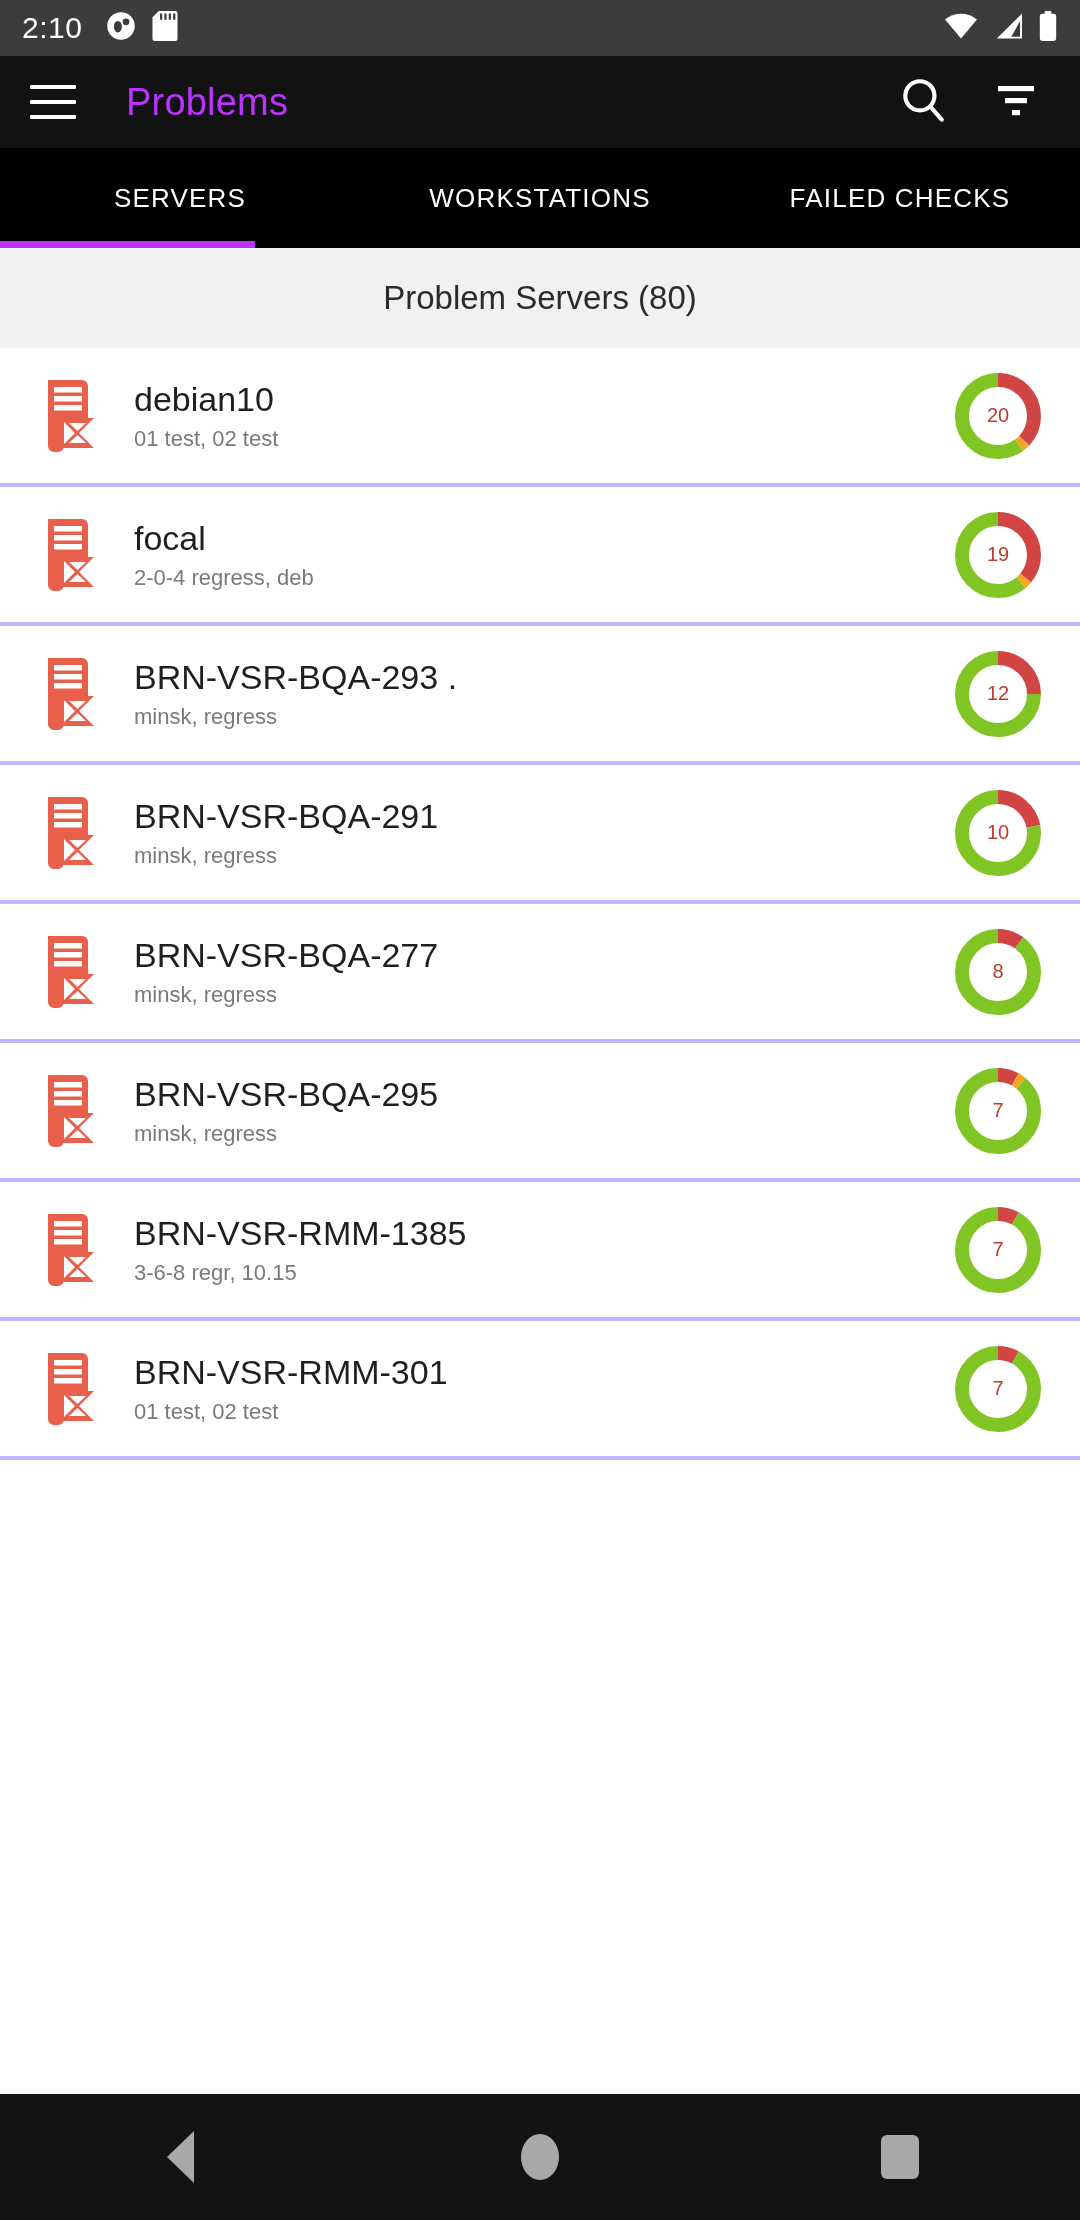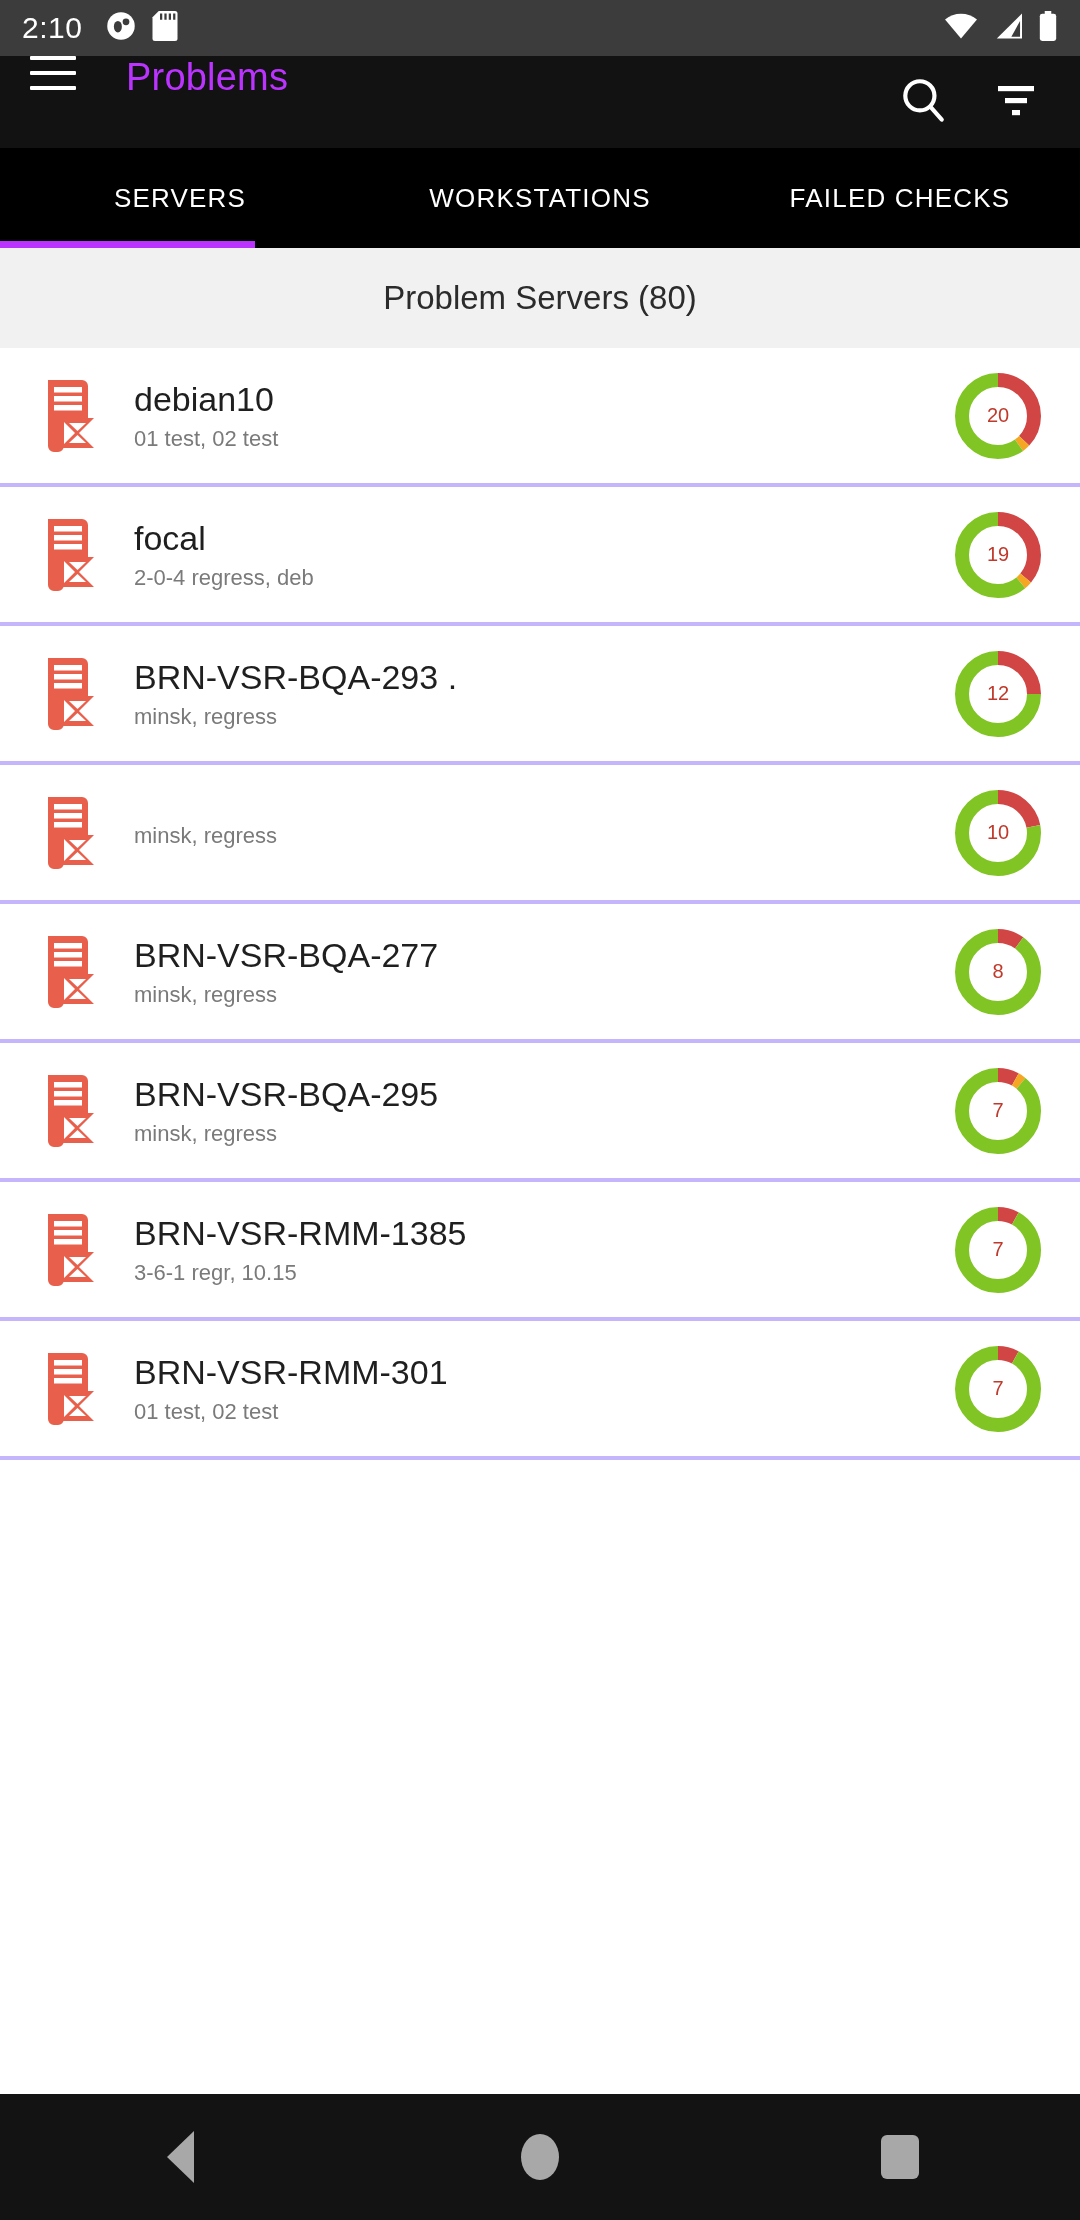--- a/index.html
+++ b/index.html
@@ -17,21 +17,21 @@
     display:flex; align-items:center; padding:0 22px;
     flex:0 0 56px;
   }
   .status-time { font-size:30px; font-weight:400; letter-spacing:.5px; line-height:1; }
   .status-left-icons { display:flex; align-items:center; gap:16px; margin-left:24px; }
   .status-right { margin-left:auto; display:flex; align-items:center; gap:14px; }
 
   
   .appbar {
     background:#121212; flex:0 0 92px;
-    display:flex; padding:0 30px;
+    display:flex; align-items:center; padding:0 30px;
   }
   .hamburger { width:46px; height:34px; display:flex; flex-direction:column; justify-content:space-between; cursor:pointer; }
   .hamburger span { display:block; height:4px; background:#ffffff; border-radius:1px; }
   .appbar-title {
     color:#bb33ff; font-size:38px; margin-left:50px; font-weight:400; letter-spacing:.2px;
   }
   .appbar-actions { margin-left:auto; display:flex; align-items:center; gap:44px; padding-right:10px; }
 
   
   .tabs {
@@ -256,20 +256,21 @@
     <path d="M10 2 H44 A6 6 0 0 1 50 8 V40 H10 Z M10 40 H26 V68 A6 6 0 0 1 20 74 H16 A6 6 0 0 1 10 68 Z" fill="#e8604c"></path>
     <rect x="16" y="9" width="28" height="5.5" fill="#ffffff"></rect>
     <rect x="16" y="18" width="28" height="5.5" fill="#ffffff"></rect>
     <rect x="16" y="27" width="28" height="5.5" fill="#ffffff"></rect>
     <path d="M22 40 H56 L41 55 L56 70 H22 L37 55 Z" fill="#e8604c"></path>
     <path d="M31 45 H48 L39.5 53 Z" fill="#ffffff"></path>
     <path d="M31 65 H48 L39.5 57 Z" fill="#ffffff"></path>
   </svg>
         </div>
      <div class="row-text">
+       <div class="row-title">BRN-VSR-BQA-291</div>
        <div class="row-sub">minsk, regress</div>
      </div>
      <div class="row-donut">
        <svg width="96" height="96" viewBox="0 0 96 96">
     <g transform="rotate(-90 48 48)">
       <circle cx="48" cy="48" r="36" fill="none" stroke-width="14" stroke="#d14545" stroke-dasharray="49.762827632862326 176.43184342560278" stroke-dashoffset="0"></circle>
       <circle cx="48" cy="48" r="36" fill="none" stroke-width="14" stroke="#f5a623" stroke-dasharray="0 226.1946710584651" stroke-dashoffset="-49.762827632862326"></circle>
       <circle cx="48" cy="48" r="36" fill="none" stroke-width="14" stroke="#81c524" stroke-dasharray="176.43184342560278 49.762827632862326" stroke-dashoffset="-49.762827632862326"></circle>
     </g>
   </svg>
@@ -337,21 +338,21 @@
     <rect x="16" y="9" width="28" height="5.5" fill="#ffffff"></rect>
     <rect x="16" y="18" width="28" height="5.5" fill="#ffffff"></rect>
     <rect x="16" y="27" width="28" height="5.5" fill="#ffffff"></rect>
     <path d="M22 40 H56 L41 55 L56 70 H22 L37 55 Z" fill="#e8604c"></path>
     <path d="M31 45 H48 L39.5 53 Z" fill="#ffffff"></path>
     <path d="M31 65 H48 L39.5 57 Z" fill="#ffffff"></path>
   </svg>
         </div>
      <div class="row-text">
        <div class="row-title">BRN-VSR-RMM-1385</div>
-       <div class="row-sub">3-6-1 regr, 10.15</div>
+       <div class="row-sub">3-6-8 regr, 10.15</div>
      </div>
      <div class="row-donut">
        <svg width="96" height="96" viewBox="0 0 96 96">
     <g transform="rotate(-90 48 48)">
       <circle cx="48" cy="48" r="36" fill="none" stroke-width="14" stroke="#d14545" stroke-dasharray="18.09557368467721 208.09909737378788" stroke-dashoffset="0"></circle>
       <circle cx="48" cy="48" r="36" fill="none" stroke-width="14" stroke="#f5a623" stroke-dasharray="0 226.1946710584651" stroke-dashoffset="-18.09557368467721"></circle>
       <circle cx="48" cy="48" r="36" fill="none" stroke-width="14" stroke="#81c524" stroke-dasharray="208.09909737378788 18.09557368467722" stroke-dashoffset="-18.09557368467721"></circle>
     </g>
   </svg>
        <div class="donut-label">7</div>

